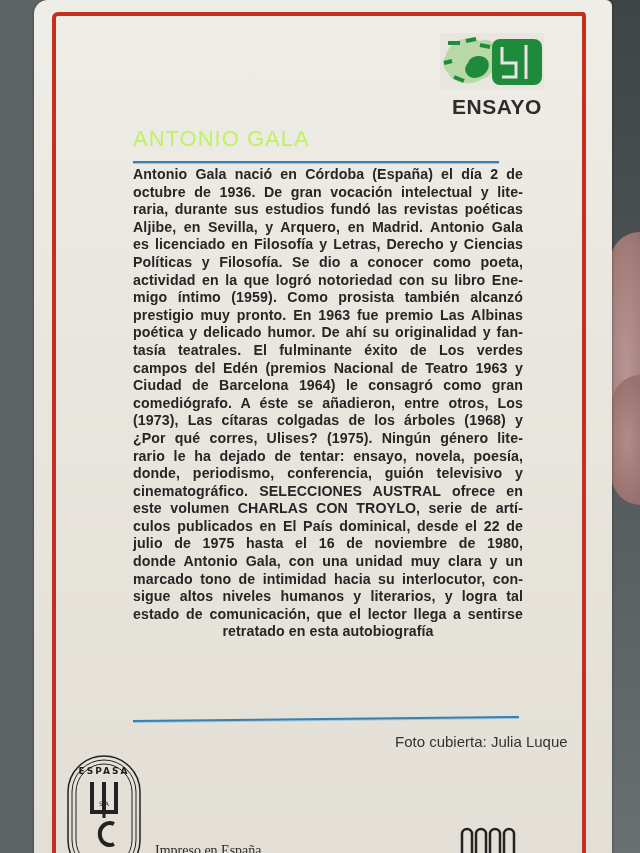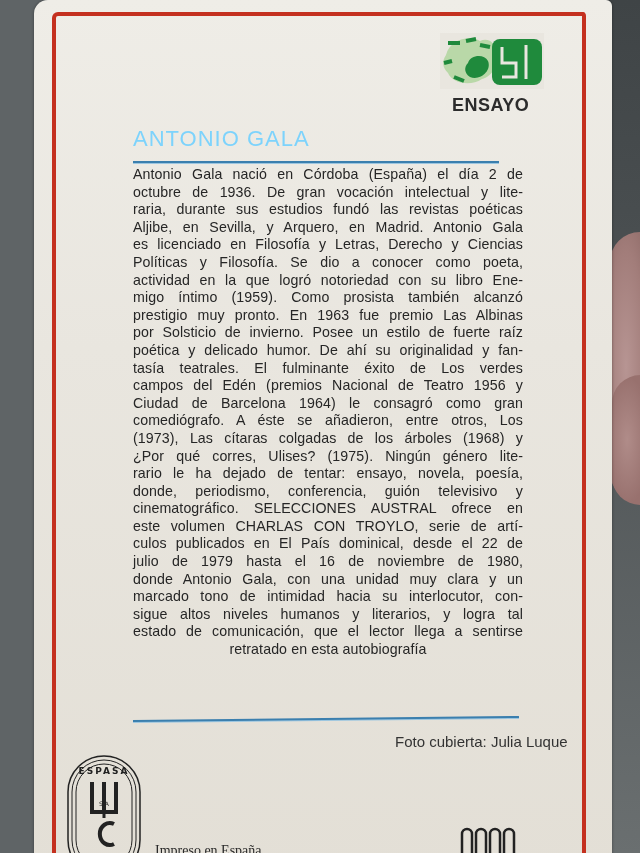--- a/index.html
+++ b/index.html
@@ -35,38 +35,38 @@
       border-radius: 6px 4px 0 0;
     }
     .logo-wrap {
       position: absolute; left: 440px; top: 33px; width: 110px; height: 90px;
     }
     .logo-box {
       position: absolute; left: 0; top: 0; width: 104px; height: 56px;
     }
     .ensayo {
       position: absolute; left: 12px; top: 62px;
-      font-weight: bold; font-size: 18px; color: #2c2c2c; letter-spacing: 0.5px;
+      font-weight: bold; font-size: 21px; color: #2c2c2c; letter-spacing: 0.5px;
     }
     .author {
       position: absolute; left: 133px; top: 126px;
-      font-size: 22px; letter-spacing: 1px; color: #7dd3fc;
+      font-size: 22px; letter-spacing: 1px; color: #bef264;
     }
     .rule {
       position: absolute; height: 2px; background: #3b7fae;
       box-shadow: 0 1px 0 #9cc6e0;
     }
     .rule-top { left: 133px; top: 161px; width: 366px; }
     .rule-bottom { left: 133px; top: 720px; width: 386px; transform: rotate(-0.6deg); transform-origin: left; }
     .body-text {
       position: absolute; left: 133px; top: 166px; width: 390px;
       font-size: 14.2px; line-height: 17.6px; color: #262626;
       letter-spacing: 0.1px;
     }
-    .body-text .ln { display: block; text-align: justify; text-align-last: justify; white-space: nowrap; }
+    .body-text .ln { display: block; text-align: justify; text-align-last: justify; white-space: nowrap; font-weight: bold; }
     .body-text .ln.last { text-align: center; text-align-last: center; }
     .credit {
       position: absolute; left: 395px; top: 733px;
       font-size: 15px; color: #333;
     }
     .espasa {
       position: absolute; left: 64px; top: 752px; width: 80px; height: 110px;
     }
     .printed {
       position: absolute; left: 155px; top: 843px;
@@ -105,34 +105,33 @@
 <div class="body-text">
   <span class="ln">Antonio Gala nació en Córdoba (España) el día 2 de</span>
   <span class="ln">octubre de 1936. De gran vocación intelectual y lite-</span>
   <span class="ln">raria, durante sus estudios fundó las revistas poéticas</span>
   <span class="ln">Aljibe, en Sevilla, y Arquero, en Madrid. Antonio Gala</span>
   <span class="ln">es licenciado en Filosofía y Letras, Derecho y Ciencias</span>
   <span class="ln">Políticas y Filosofía. Se dio a conocer como poeta,</span>
   <span class="ln">actividad en la que logró notoriedad con su libro Ene-</span>
   <span class="ln">migo íntimo (1959). Como prosista también alcanzó</span>
   <span class="ln">prestigio muy pronto. En 1963 fue premio Las Albinas</span>
-  <span class="ln">por Solsticio de invierno. Posee un estilo de fuerte raíz</span>
   <span class="ln">poética y delicado humor. De ahí su originalidad y fan-</span>
   <span class="ln">tasía teatrales. El fulminante éxito de Los verdes</span>
-  <span class="ln">campos del Edén (premios Nacional de Teatro 1956 y</span>
+  <span class="ln">campos del Edén (premios Nacional de Teatro 1963 y</span>
   <span class="ln">Ciudad de Barcelona 1964) le consagró como gran</span>
   <span class="ln">comediógrafo. A éste se añadieron, entre otros, Los</span>
   <span class="ln">(1973), Las cítaras colgadas de los árboles (1968) y</span>
   <span class="ln">¿Por qué corres, Ulises? (1975). Ningún género lite-</span>
   <span class="ln">rario le ha dejado de tentar: ensayo, novela, poesía,</span>
   <span class="ln">donde, periodismo, conferencia, guión televisivo y</span>
   <span class="ln">cinematográfico. SELECCIONES AUSTRAL ofrece en</span>
   <span class="ln">este volumen CHARLAS CON TROYLO, serie de artí-</span>
   <span class="ln">culos publicados en El País dominical, desde el 22 de</span>
-  <span class="ln">julio de 1979 hasta el 16 de noviembre de 1980,</span>
+  <span class="ln">julio de 1975 hasta el 16 de noviembre de 1980,</span>
   <span class="ln">donde Antonio Gala, con una unidad muy clara y un</span>
   <span class="ln">marcado tono de intimidad hacia su interlocutor, con-</span>
   <span class="ln">sigue altos niveles humanos y literarios, y logra tal</span>
   <span class="ln">estado de comunicación, que el lector llega a sentirse</span>
   <span class="ln last">retratado en esta autobiografía</span>
 </div>
 
 <div class="rule rule-bottom"></div>
 <div class="credit">Foto cubierta: Julia Luque</div>
 

